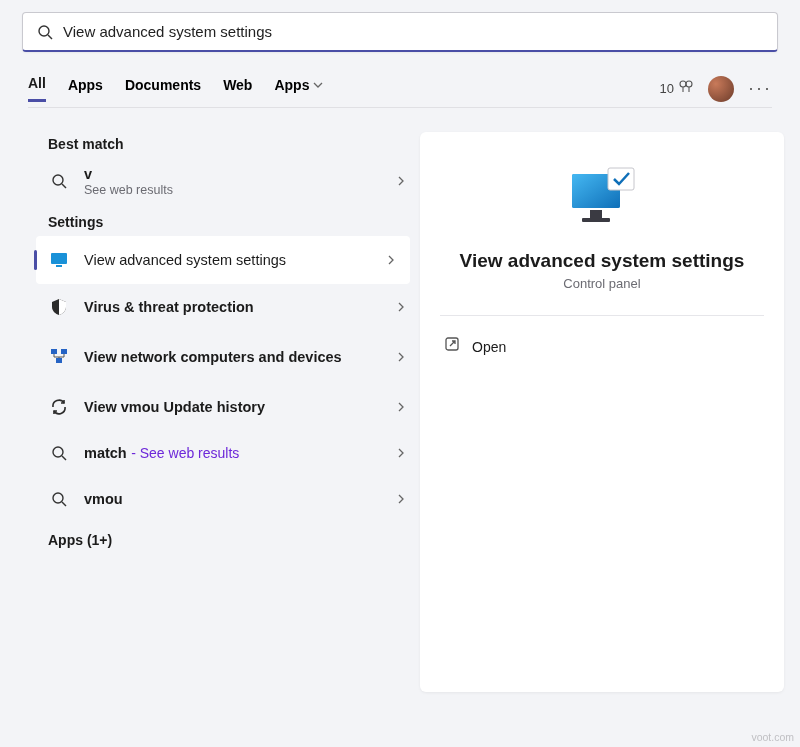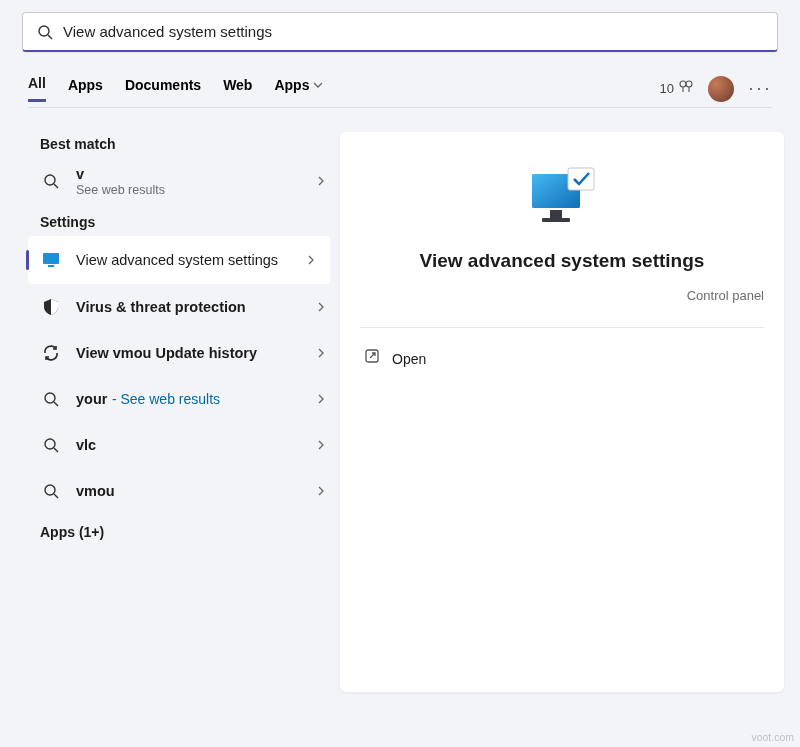--- a/index.html
+++ b/index.html
@@ -49,22 +49,22 @@
   .points { font-size: 13px; display:flex; align-items:center; gap:4px; color:#444; }
   .avatar { width: 26px; height: 26px; border-radius: 50%; background: radial-gradient(circle at 30% 30%, #c97a5a, #6b3b2a); }
   .more-dots { font-size: 18px; color:#555; cursor:pointer; letter-spacing:2px; }
 
   .body-area {
     display: flex;
     margin-top: 10px;
     height: calc(100% - 120px);
   }
   .left-col {
-    width: 340px;
-    padding: 8px 0 0 4px;
+    width: 420px;
+    padding: 8px 0 0 12px;
   }
   .right-col {
     flex: 1;
     padding: 14px 16px 0 0;
   }
 
   .section-header {
     font-size: 14px;
     font-weight: 600;
     padding: 10px 0 6px 36px;
@@ -93,39 +93,39 @@
   }
   .list-item .icon-slot {
     width: 22px; height: 22px; margin-right: 14px;
     display:flex; align-items:center; justify-content:center;
     flex-shrink:0;
   }
   .list-item .text-slot { flex: 1; min-width:0; }
   .list-item .title { font-size: 14.5px; color:#1b1b1b; }
   .list-item .title.bold { font-weight: 600; }
   .list-item .sub { font-size: 12.5px; color: #6b6b72; margin-top:1px; }
-  .list-item .inline-sub { font-size: 14px; color: #0369a1; font-weight:400; }
+  .list-item .inline-sub { font-size: 14px; color: #6d28d9; font-weight:400; }
   .list-item .chev {
     color:#6b6b72;
   }
 
   .preview-card {
     background: #fff;
     border-radius: 6px;
     width: 100%;
     min-height: 560px;
     padding: 28px 20px;
     box-shadow: 0 1px 3px rgba(0,0,0,0.06);
   }
   .preview-icon-wrap { display:flex; justify-content:center; margin-top:6px; }
   .preview-title {
     text-align:center; font-size:19px; font-weight:600; margin-top:20px;
   }
   .preview-sub {
-    text-align:right; font-size:13px; color:#6b6b72; margin-top:16px;
+    text-align:center; font-size:13px; color:#6b6b72; margin-top:4px;
   }
   .preview-divider { height:1px; background:#e6e6ea; margin:24px 0 14px 0; }
   .preview-action {
     display:flex; align-items:flex-end; gap:12px;
     font-size:14px; padding:6px 4px; cursor:pointer;
   }
 
   .watermark {
     position: fixed; bottom: 4px; right: 6px;
     font-size: 10.5px; color: #c0c0c4;
@@ -222,20 +222,36 @@
           </svg>
       </div>
       <div class="text-slot">
         <div class="title bold">Virus &amp; threat protection</div>
       </div>
       <span class="chev"><svg width="10" height="10" viewBox="0 0 10 10">
             <path d="M3 1 L7 5 L3 9" fill="none" stroke="#666" stroke-width="1.3"></path>
           </svg></span>
     </div>
 
+    <div class="list-item" style="height:54px;">
+      <div class="icon-slot">
+        <svg width="18" height="18" viewBox="0 0 18 18">
+            <rect x="1" y="1" width="6" height="5" fill="#2563c4"></rect>
+            <rect x="11" y="1" width="6" height="5" fill="#2563c4"></rect>
+            <rect x="6" y="10" width="6" height="5" fill="#2563c4"></rect>
+            <path d="M4 6 L4 9 L9 9 L9 10 M14 6 L14 9 L9 9" stroke="#555" stroke-width="1" fill="none"></path>
+          </svg>
+      </div>
+      <div class="text-slot">
+        <div class="title bold" style="line-height:1.25;">View network computers and devices</div>
+      </div>
+      <span class="chev"><svg width="10" height="10" viewBox="0 0 10 10">
+            <path d="M3 1 L7 5 L3 9" fill="none" stroke="#666" stroke-width="1.3"></path>
+          </svg></span>
+    </div>
 
     <div class="list-item">
       <div class="icon-slot">
         <svg width="18" height="18" viewBox="0 0 18 18">
             <path d="M3 9 A6 6 0 0 1 14 5" fill="none" stroke="#2b2b2b" stroke-width="1.6"></path>
             <path d="M15 9 A6 6 0 0 1 4 13" fill="none" stroke="#2b2b2b" stroke-width="1.6"></path>
             <path d="M14 2 L14 5 L11 5 M4 16 L4 13 L7 13" fill="none" stroke="#2b2b2b" stroke-width="1.6"></path>
           </svg>
       </div>
       <div class="text-slot">
@@ -248,42 +264,28 @@
 
 
     <div class="list-item">
       <div class="icon-slot">
         <svg width="16" height="16" viewBox="0 0 16 16">
             <circle cx="7" cy="7" r="5" fill="none" stroke="#333" stroke-width="1.4"></circle>
             <line x1="11" y1="11" x2="15" y2="15" stroke="#333" stroke-width="1.4"></line>
           </svg>
       </div>
       <div class="text-slot">
-        <span class="title bold">your</span>
+        <span class="title bold">match</span>
         <span class="inline-sub"> - <span>See web results</span></span>
       </div>
       <span class="chev"><svg width="10" height="10" viewBox="0 0 10 10">
             <path d="M3 1 L7 5 L3 9" fill="none" stroke="#666" stroke-width="1.3"></path>
           </svg></span>
     </div>
 
-    <div class="list-item">
-      <div class="icon-slot">
-        <svg width="16" height="16" viewBox="0 0 16 16">
-            <circle cx="7" cy="7" r="5" fill="none" stroke="#333" stroke-width="1.4"></circle>
-            <line x1="11" y1="11" x2="15" y2="15" stroke="#333" stroke-width="1.4"></line>
-          </svg>
-      </div>
-      <div class="text-slot">
-        <span class="title bold">vlc</span>
-      </div>
-      <span class="chev"><svg width="10" height="10" viewBox="0 0 10 10">
-            <path d="M3 1 L7 5 L3 9" fill="none" stroke="#666" stroke-width="1.3"></path>
-          </svg></span>
-    </div>
 
     <div class="list-item">
       <div class="icon-slot">
         <svg width="16" height="16" viewBox="0 0 16 16">
             <circle cx="7" cy="7" r="5" fill="none" stroke="#333" stroke-width="1.4"></circle>
             <line x1="11" y1="11" x2="15" y2="15" stroke="#333" stroke-width="1.4"></line>
           </svg>
       </div>
       <div class="text-slot">
         <span class="title bold">vmou</span>

